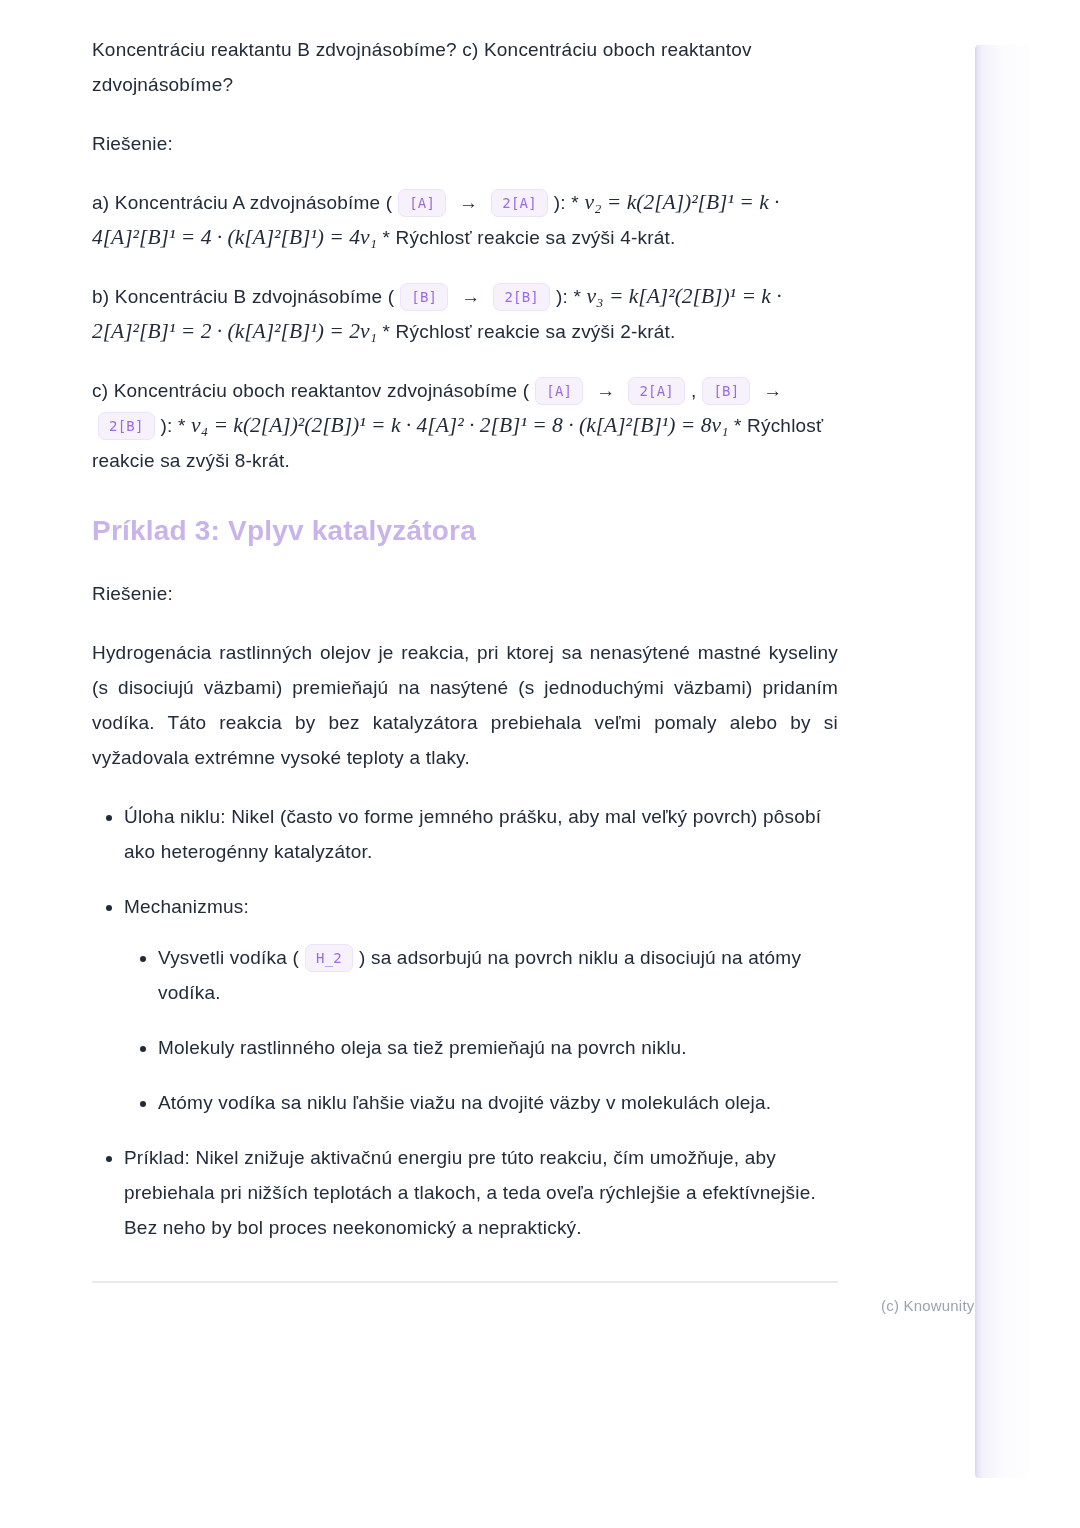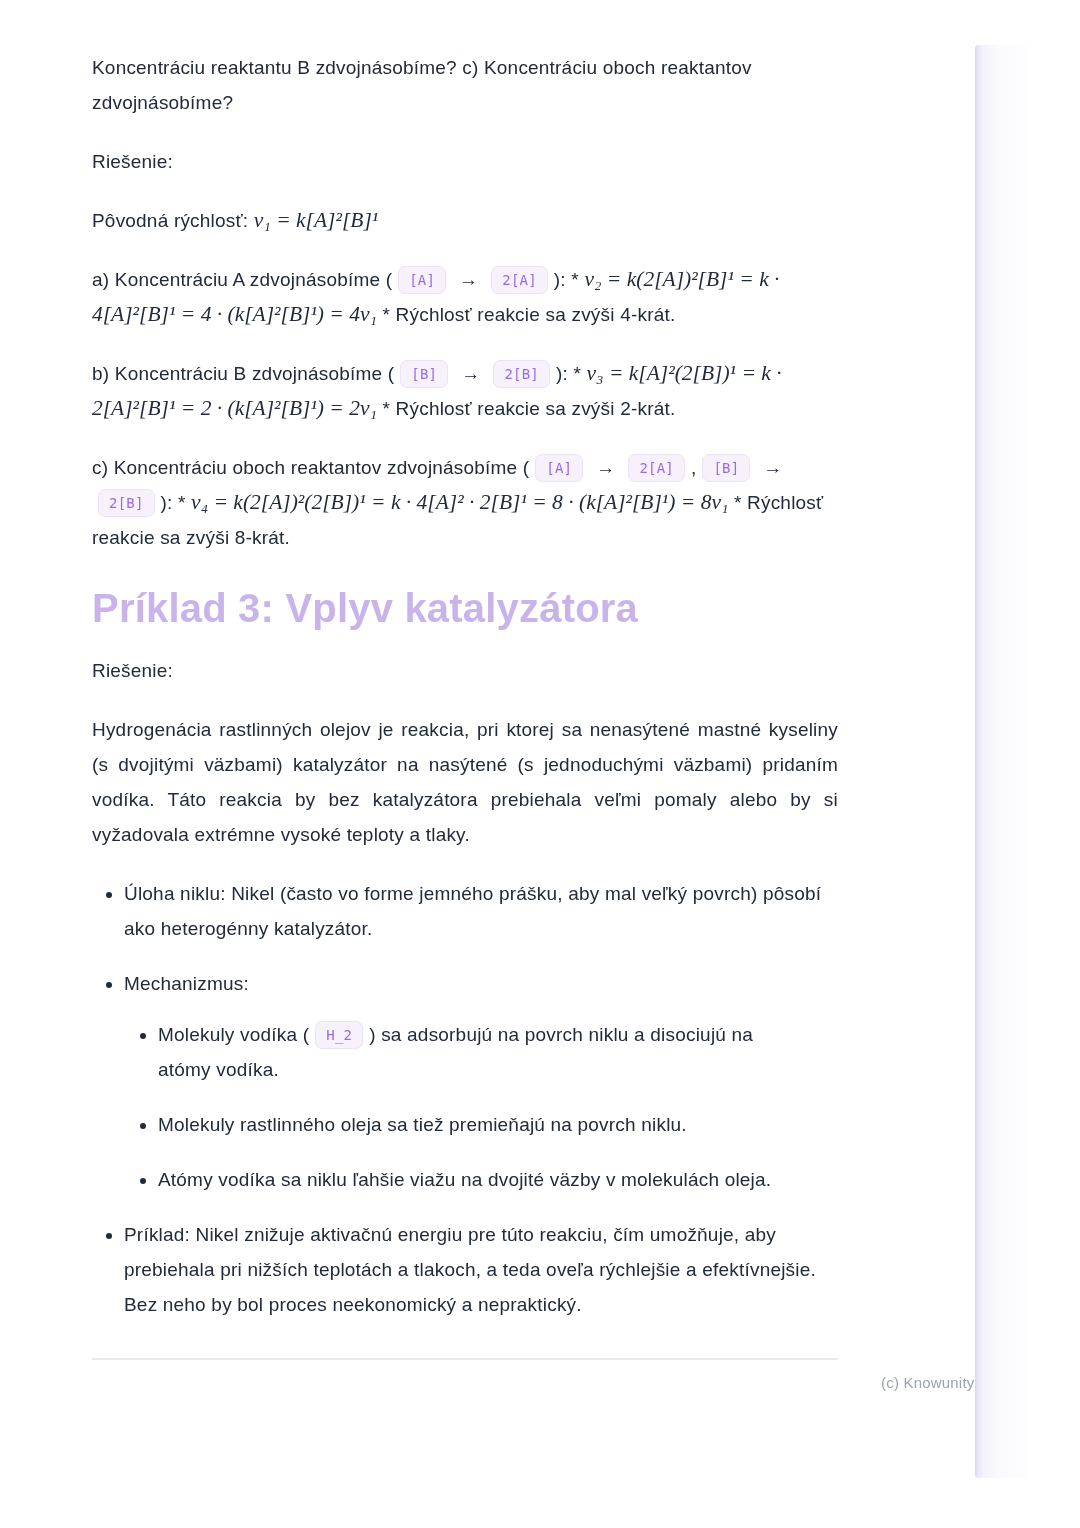--- a/index.html
+++ b/index.html
@@ -3,29 +3,29 @@
 <meta charset="utf-8">
 <style>
   html,body{margin:0;padding:0;background:#ffffff;}
   body{
     width:1080px;height:1528px;position:relative;overflow:hidden;
     font-family:"Liberation Sans","DejaVu Sans",sans-serif;
     color:var(--text,#222b3a);
     -webkit-font-smoothing:antialiased;
   }
   .page{position:relative;width:1080px;height:1528px;background:#fff;}
-  .content{width:746px;margin-left:92px;padding-top:50px;letter-spacing:0.2px;}
+  .content{width:746px;margin-left:92px;padding-top:32px;letter-spacing:0.2px;}
 
   .para{font-size:19px;line-height:35px;margin:0 0 24px;}
   .para.justify{text-align:justify;}
   .bold{font-weight:400;color:var(--text,#222b3a);}
 
   h2.section-heading{
     color:var(--heading,#c8b4eb);
-    font-size:40px;line-height:38px;font-weight:800;
+    font-size:28px;line-height:38px;font-weight:800;
     margin:34px 0 26px;letter-spacing:0.2px;
   }
 
   .badge{
     display:inline-block;
     font-family:"DejaVu Sans Mono","Liberation Mono",monospace;
     font-size:14px;line-height:16px;
     color:var(--accent,#9a6ce2);
     background:var(--badge-bg,#f6f1fb);
     border:1px solid #ece3f8;
@@ -59,31 +59,30 @@
   }
 </style>
 </head>
 <body>
 
 <div class="page">
   <main class="content" id="content">
 
   <p class="para"><span class="txt">Koncentráciu reaktantu B zdvojnásobíme? c) Koncentráciu oboch reaktantov zdvojnásobíme?</span></p>
       <p class="para"><strong class="bold">Riešenie:</strong></p>
-      <p class="para"><span class="txt">Pôvodná rýchlosť: </span><span class="math">v₁ = k[A]²[B]¹</span></p>
       <p class="para"><span class="txt">a) </span><strong class="bold">Koncentráciu A zdvojnásobíme (</strong><code class="badge">[A]</code><span class="arrow">→</span><code class="badge">2[A]</code><strong class="bold">): </strong><span class="txt">* </span><span class="math">v₂ = k(2[A])²[B]¹ = k · 4[A]²[B]¹ = 4 · (k[A]²[B]¹) = 4v₁</span><span class="txt"> * Rýchlosť reakcie sa </span><strong class="bold">zvýši 4-krát</strong><span class="txt">.</span></p>
       <p class="para"><span class="txt">b) </span><strong class="bold">Koncentráciu B zdvojnásobíme (</strong><code class="badge">[B]</code><span class="arrow">→</span><code class="badge">2[B]</code><strong class="bold">): </strong><span class="txt">* </span><span class="math">v₃ = k[A]²(2[B])¹ = k · 2[A]²[B]¹ = 2 · (k[A]²[B]¹) = 2v₁</span><span class="txt"> * Rýchlosť reakcie sa </span><strong class="bold">zvýši 2-krát</strong><span class="txt">.</span></p>
       <p class="para"><span class="txt">c) </span><strong class="bold">Koncentráciu oboch reaktantov zdvojnásobíme (</strong><code class="badge">[A]</code><span class="arrow">→</span><code class="badge">2[A]</code><strong class="bold">,</strong><code class="badge">[B]</code><span class="arrow">→</span><code class="badge">2[B]</code><strong class="bold">): </strong><span class="txt">* </span><span class="math">v₄ = k(2[A])²(2[B])¹ = k · 4[A]² · 2[B]¹ = 8 · (k[A]²[B]¹) = 8v₁</span><span class="txt"> * Rýchlosť reakcie sa </span><strong class="bold">zvýši 8-krát</strong><span class="txt">.</span></p>
       <h2 class="section-heading">Príklad 3: Vplyv katalyzátora</h2>
       <p class="para"><strong class="bold">Riešenie:</strong></p>
-      <p class="para justify"><span class="txt">Hydrogenácia rastlinných olejov je reakcia, pri ktorej sa nenasýtené mastné kyseliny (s dvojitými väzbami) katalyzátor na nasýtené (s jednoduchými väzbami) pridaním vodíka. Táto reakcia by bez katalyzátora prebiehala veľmi pomaly alebo by si vyžadovala extrémne vysoké teploty a tlaky.</span></p>
+      <p class="para justify"><span class="txt">Hydrogenácia rastlinných olejov je reakcia, pri ktorej sa nenasýtené mastné kyseliny (s disociujú väzbami) premieňajú na nasýtené (s jednoduchými väzbami) pridaním vodíka. Táto reakcia by bez katalyzátora prebiehala veľmi pomaly alebo by si vyžadovala extrémne vysoké teploty a tlaky.</span></p>
       <ul class="lvl1">
         <li><strong class="bold">Úloha niklu:</strong><span class="txt"> Nikel (často vo forme jemného prášku, aby mal veľký povrch) pôsobí ako heterogénny katalyzátor.</span></li>
         <li><strong class="bold">Mechanizmus:</strong><ul class="lvl2">
-            <li><span class="txt">Molekuly vodíka (</span><code class="badge">H_2</code><span class="txt">) sa adsorbujú na povrch niklu a disociujú na atómy vodíka.</span></li>
+            <li><span class="txt">Vysvetli vodíka (</span><code class="badge">H_2</code><span class="txt">) sa adsorbujú na povrch niklu a disociujú na atómy vodíka.</span></li>
             <li><span class="txt">Molekuly rastlinného oleja sa tiež premieňajú na povrch niklu.</span></li>
             <li><span class="txt">Atómy vodíka sa niklu ľahšie viažu na dvojité väzby v molekulách oleja.</span></li>
           </ul></li>
         <li><strong class="bold">Príklad:</strong><span class="txt"> Nikel znižuje aktivačnú energiu pre túto reakciu, čím umožňuje, aby prebiehala pri nižších teplotách a tlakoch, a teda oveľa rýchlejšie a efektívnejšie. Bez neho by bol proces neekonomický a nepraktický.</span></li>
       </ul>
       <hr class="divider">
       <div class="footer-row"><span class="copyright">(c) Knowunity 2025</span></div>
     </main>
   <div class="scrollbar"></div>
 </div>

